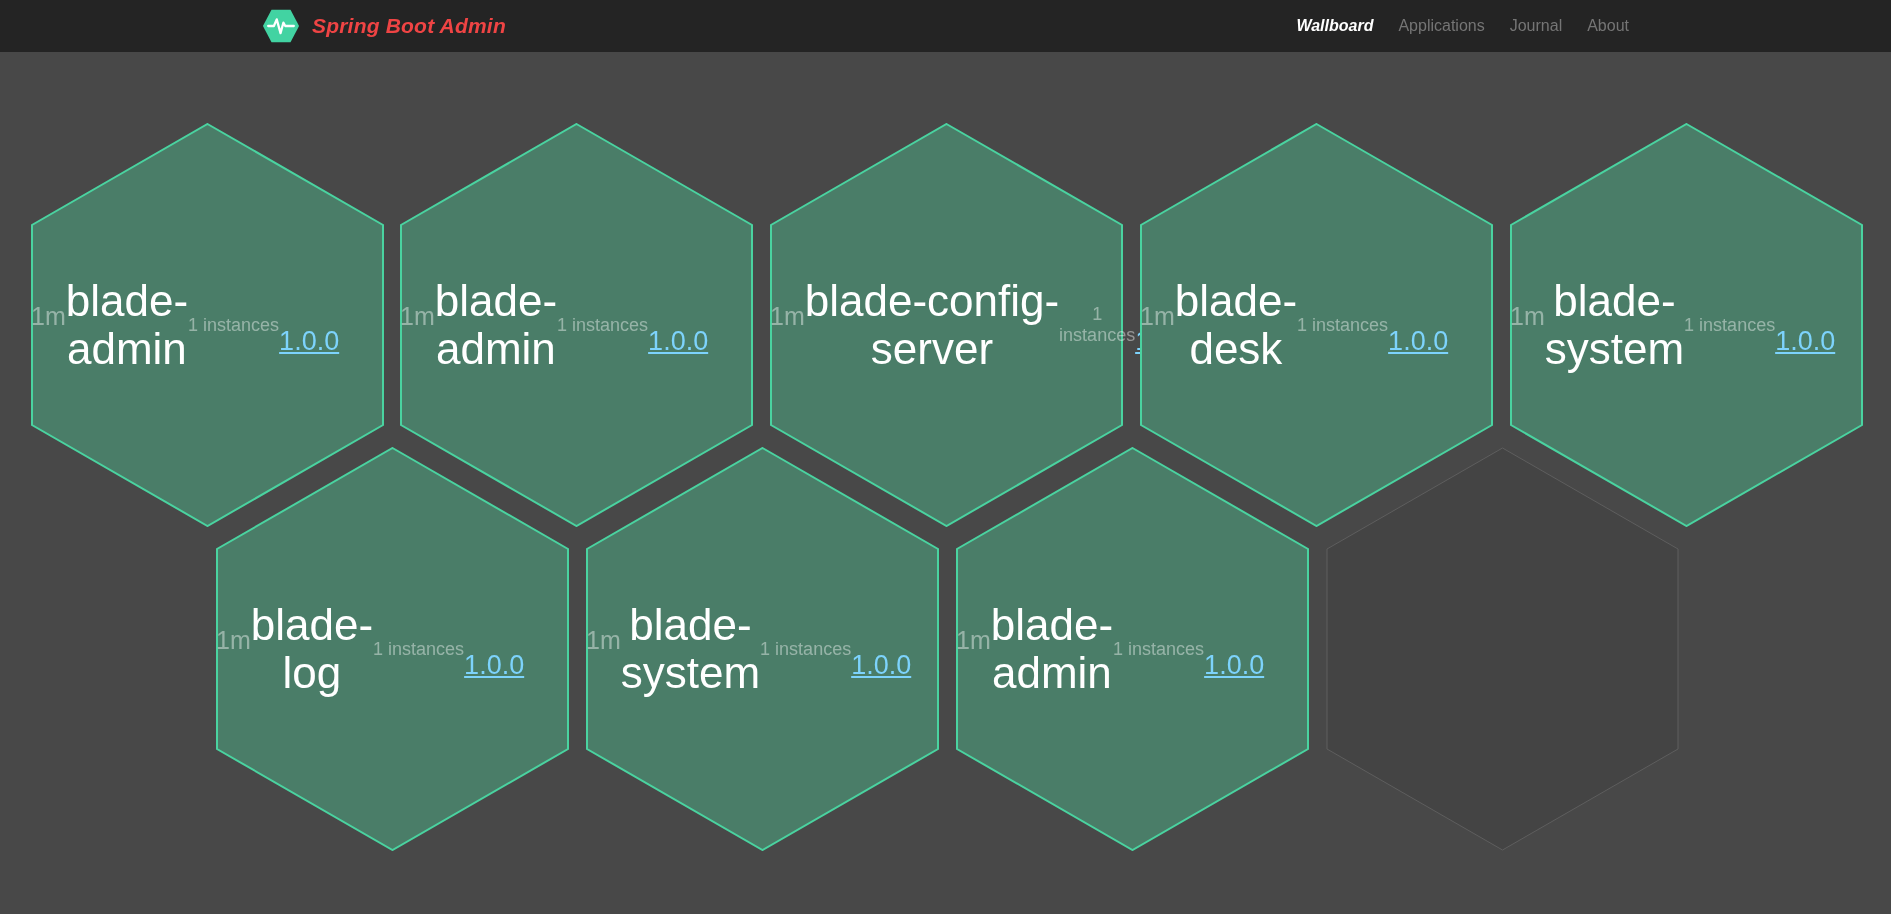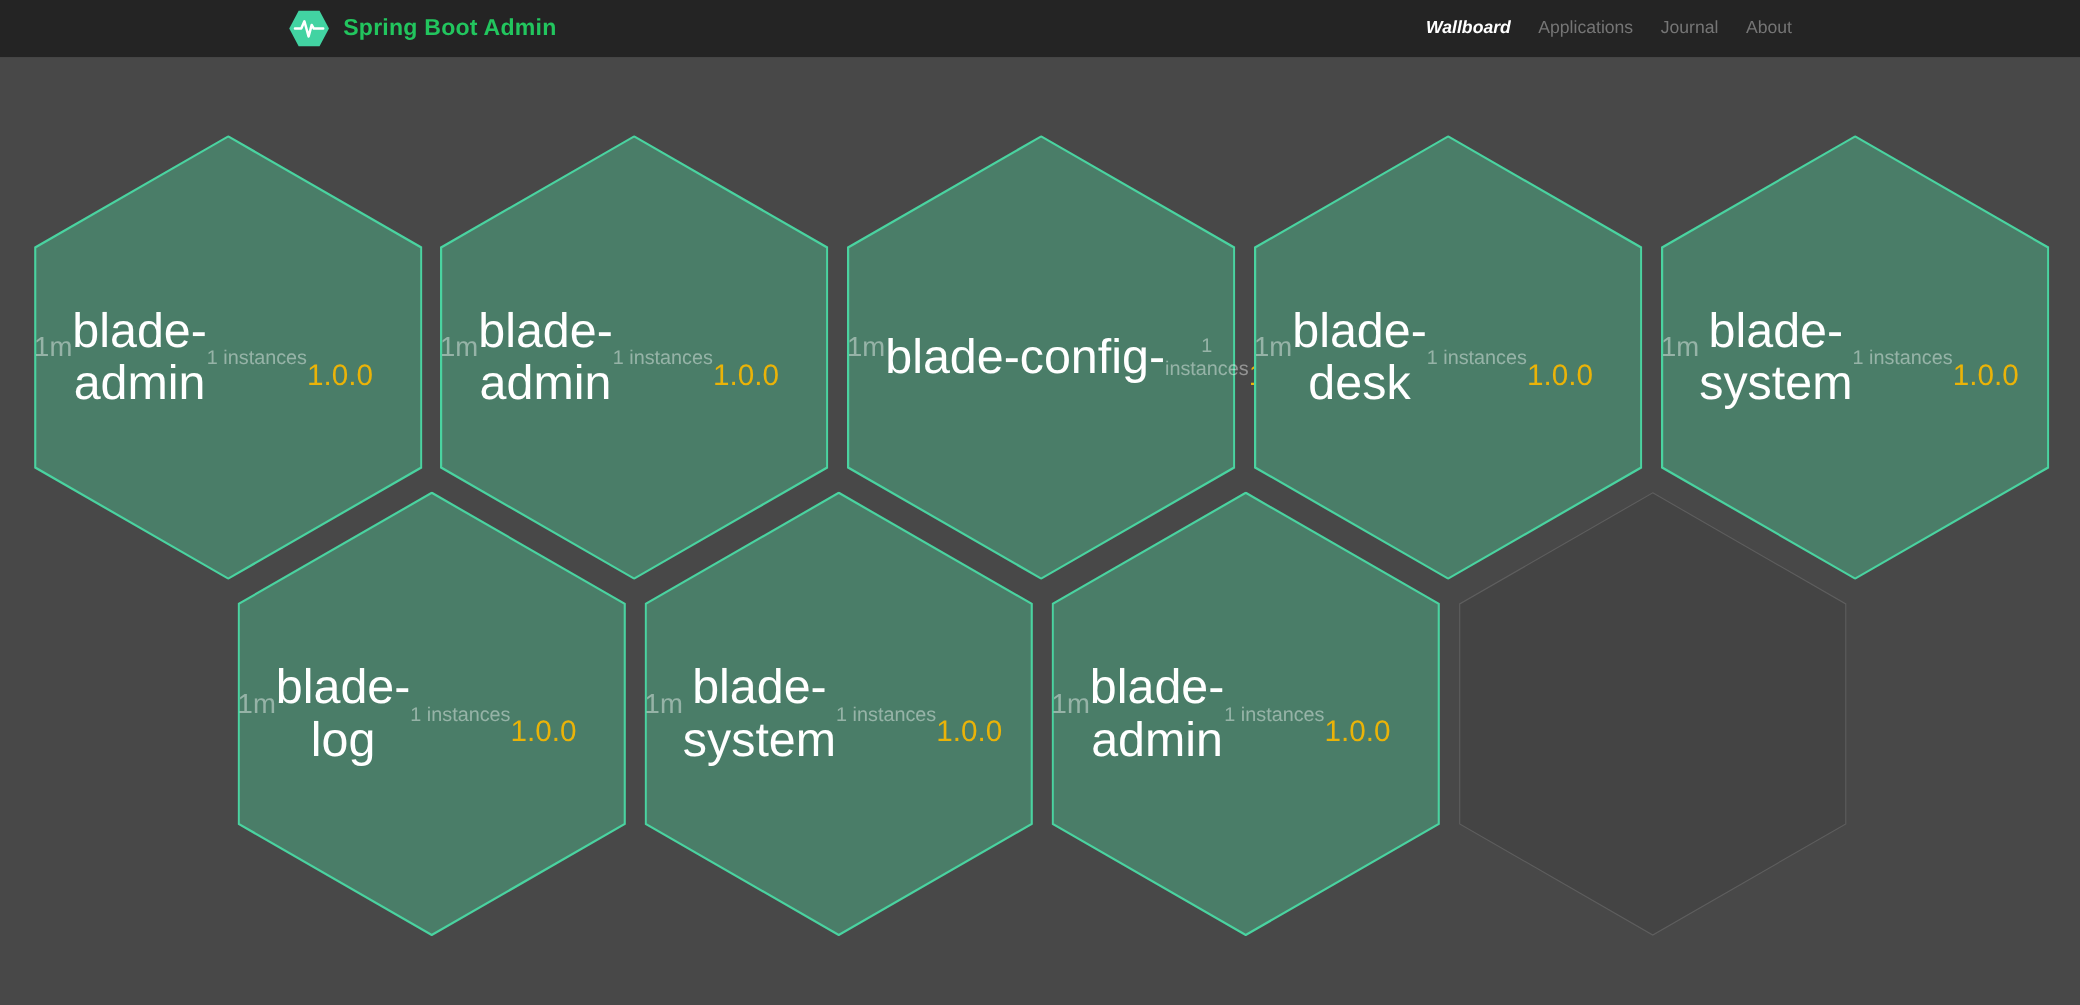--- a/index.html
+++ b/index.html
@@ -35,25 +35,26 @@
   }
   .brand{
     display:flex;
     align-items:center;
     gap:12px;
     text-decoration:none;
     cursor:pointer;
   }
   .brand-logo{width:38px;height:36px;display:block;}
   .brand-title{
-    color:#22c55e;
+    color:#ef4444;
     font-size:21px;
     font-weight:700;
     letter-spacing:0.2px;
     white-space:nowrap;
+    font-style:italic;
   }
   nav.main-nav{
     display:flex;
     align-items:center;
     column-gap:25px;
   }
   nav.main-nav a{
     color:var(--nav-link);
     font-size:16px;
     text-decoration:none;
@@ -114,22 +115,23 @@
     color:#ffffff;
     white-space:nowrap;
   }
   .hex-instances{
     font-size:18px;
     color:var(--dim-text);
     margin-top:0;
   }
   .hex-version{
     font-size:27px;
-    color:#eab308;
+    color:#7dd3fc;
     margin-top:32px;
+    text-decoration:underline;
   }
 </style>
 </head>
 <body>
 
 <header class="navbar">
   <div class="nav-inner">
     <a class="brand">
       <svg class="brand-logo" viewBox="0 0 40 36">
         <polygon points="10,1 30,1 39,18 30,35 10,35 1,18" fill="var(--brand-green)"></polygon>
@@ -179,20 +181,21 @@
   </div>
 
   <div class="hex" style="left:770px;top:71px">
     <svg viewBox="0 0 353 404">
         <polygon class="hex-shape" points="176.5,1 352,102 352,302 176.5,403 1,302 1,102"></polygon>
       </svg>
     <div class="hex-content">
       <div class="hex-time">1m</div>
       <div class="hex-name">
           <div>blade-config-</div>
+          <div>server</div>
         </div>
       <div class="hex-instances">1 instances</div>
       <div class="hex-version">1.0.0</div>
     </div>
   </div>
 
   <div class="hex" style="left:1140px;top:71px">
     <svg viewBox="0 0 353 404">
         <polygon class="hex-shape" points="176.5,1 352,102 352,302 176.5,403 1,302 1,102"></polygon>
       </svg>

